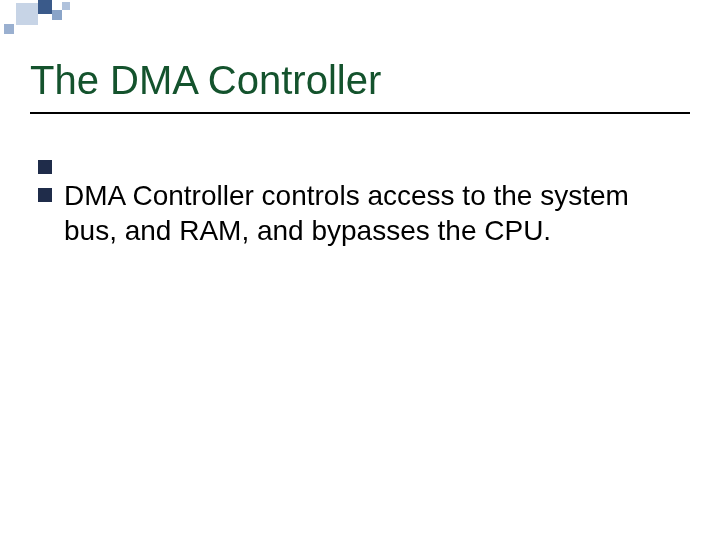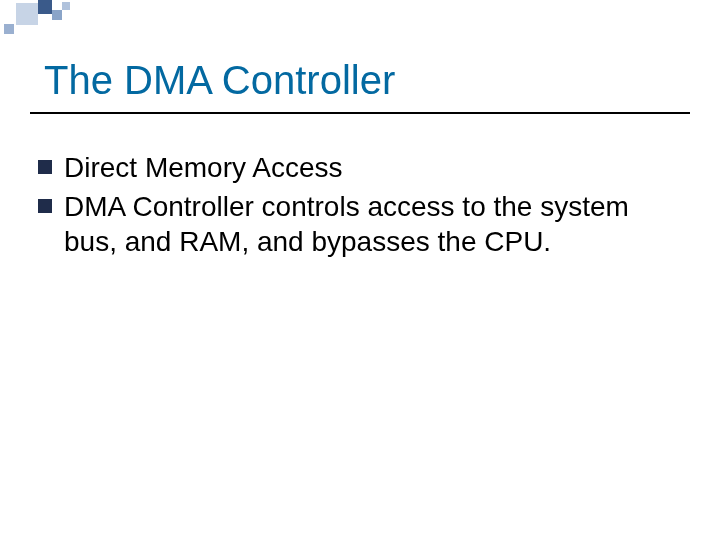--- a/index.html
+++ b/index.html
@@ -17,23 +17,23 @@
     left: 0;
     width: 720px;
     height: 30px;
   }
   .sq {
     position: absolute;
   }
   .title {
     position: absolute;
     top: 58px;
-    left: 44px;
+    left: 30px;
     font-size: 40px;
-    color: #0369a1;
+    color: #14532d;
     font-weight: normal;
   }
   .underline {
     position: absolute;
     top: 112px;
     left: 30px;
     width: 660px;
     height: 2px;
     background: #000000;
   }
@@ -72,19 +72,18 @@
   <div class="sq" style="left:62px; top:2px; width:8px; height:8px; background:#b0c2dc;"></div>
   <div class="sq" style="left:4px; top:24px; width:10px; height:10px; background:#9ab0d0;"></div>
 </div>
 
 <h1 class="title">The DMA Controller</h1>
 <div class="underline"></div>
 
 <div class="content">
   <div class="bullet-row">
     <div class="bullet-marker"></div>
-    <div class="bullet-text">Direct Memory Access</div>
   </div>
   <div class="bullet-row">
     <div class="bullet-marker"></div>
     <div class="bullet-text">DMA Controller controls access to the system bus, and RAM, and bypasses the CPU.</div>
   </div>
 </div>
 
 </body></html>

